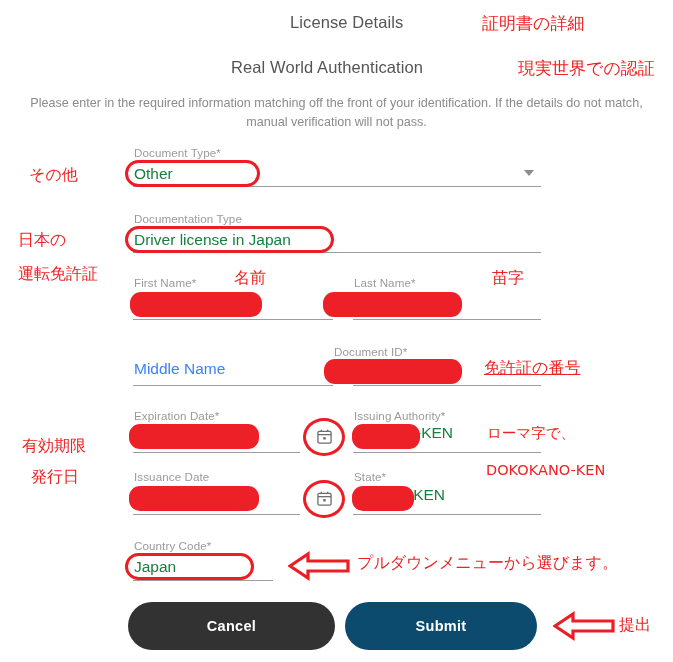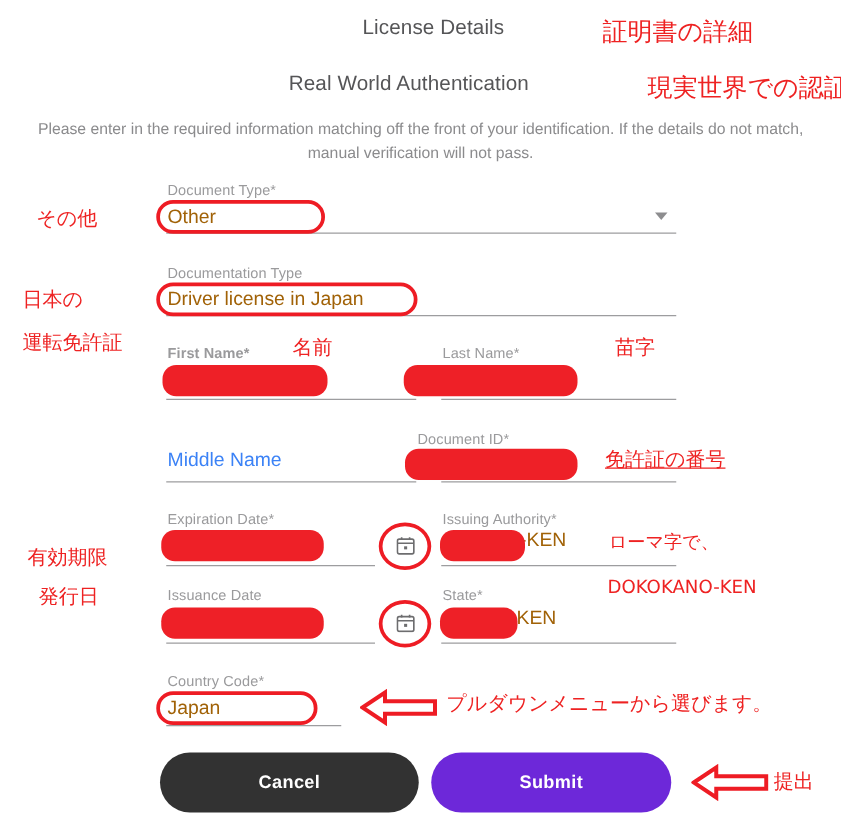--- a/index.html
+++ b/index.html
@@ -24,21 +24,21 @@
     letter-spacing: .1px;
     white-space: nowrap;
   }
   .jp-note {
     color: #ee2222;
     font-size: 16px;
     white-space: nowrap;
     font-family: "DejaVu Sans", "Liberation Sans", sans-serif;
   }
   .jp-note.sm { font-size: 14.5px; }
-  .jp-note.lg { font-size: 20px; }
+  .jp-note.lg { font-size: 17px; }
 
   .intro {
     position: absolute;
     left: 14px;
     top: 94px;
     width: 645px;
     text-align: center;
     font-size: 12.6px;
     line-height: 19px;
     color: #8b8b8d;
@@ -48,21 +48,21 @@
   .fld-label {
     position: absolute;
     font-size: 11.6px;
     color: #9a9a9c;
     white-space: nowrap;
     letter-spacing: .1px;
   }
   .fld-value {
     position: absolute;
     font-size: 15.5px;
-    color: #a16207;
+    color: #15803d;
     white-space: nowrap;
   }
   .fld-placeholder {
     position: absolute;
     font-size: 15.5px;
     color: #3b82f6;
     white-space: nowrap;
   }
   .underline {
     position: absolute;
@@ -111,21 +111,21 @@
     border-radius: 28px;
     color: #ffffff;
     font-size: 14.5px;
     font-weight: bold;
     letter-spacing: .3px;
     cursor: pointer;
     font-family: "Liberation Sans", "DejaVu Sans", sans-serif;
     padding: 0;
   }
   .btn-cancel { background: #323232; }
-  .btn-submit { background: #6d28d9; }
+  .btn-submit { background: #0c4a6e; }
 
   
   .arrow { position: absolute; }
 </style>
 </head>
 <body>
 
 <div class="abs hdr-title" style="left:278px; top:13px;margin-left:12px;">License Details</div>
 <div class="abs jp-note lg" style="left:482px; top:12px;">証明書の詳細</div>
 
@@ -141,21 +141,21 @@
 <div class="oval" style="left:125px; top:160px; width:135px; height:27px;"></div>
 <div class="abs jp-note" style="left:29px; top:165px;">その他</div>
 
 <div class="fld-label" style="left:134px; top:212px;">Documentation Type</div>
 <div class="fld-value" style="left:134px; top:231px;">Driver license in Japan</div>
 <div class="underline" style="left:133px; top:252px; width:408px;"></div>
 <div class="oval" style="left:125px; top:226px; width:209px; height:27px;"></div>
 <div class="abs jp-note" style="left:18px; top:230px;">日本の</div>
 <div class="abs jp-note" style="left:18px; top:264px;">運転免許証</div>
 
-<div class="fld-label" style="left:134px; top:276px;font-weight:bold;">First Name*</div>
+<div class="fld-label" style="left:134px; top:276px;">First Name*</div>
 <div class="redact" style="left:130px; top:292px; width:132px; height:25px;"></div>
 <div class="underline" style="left:133px; top:319px; width:200px;"></div>
 <div class="abs jp-note" style="left:234px; top:268px;">名前</div>
 
 <div class="fld-label" style="left:354px; top:276px;">Last Name*</div>
 <div class="redact" style="left:323px; top:292px; width:139px; height:25px;"></div>
 <div class="underline" style="left:353px; top:319px; width:188px;"></div>
 <div class="abs jp-note" style="left:492px; top:268px;">苗字</div>
 
 <div class="fld-placeholder" style="left:134px; top:360px;">Middle Name</div>

